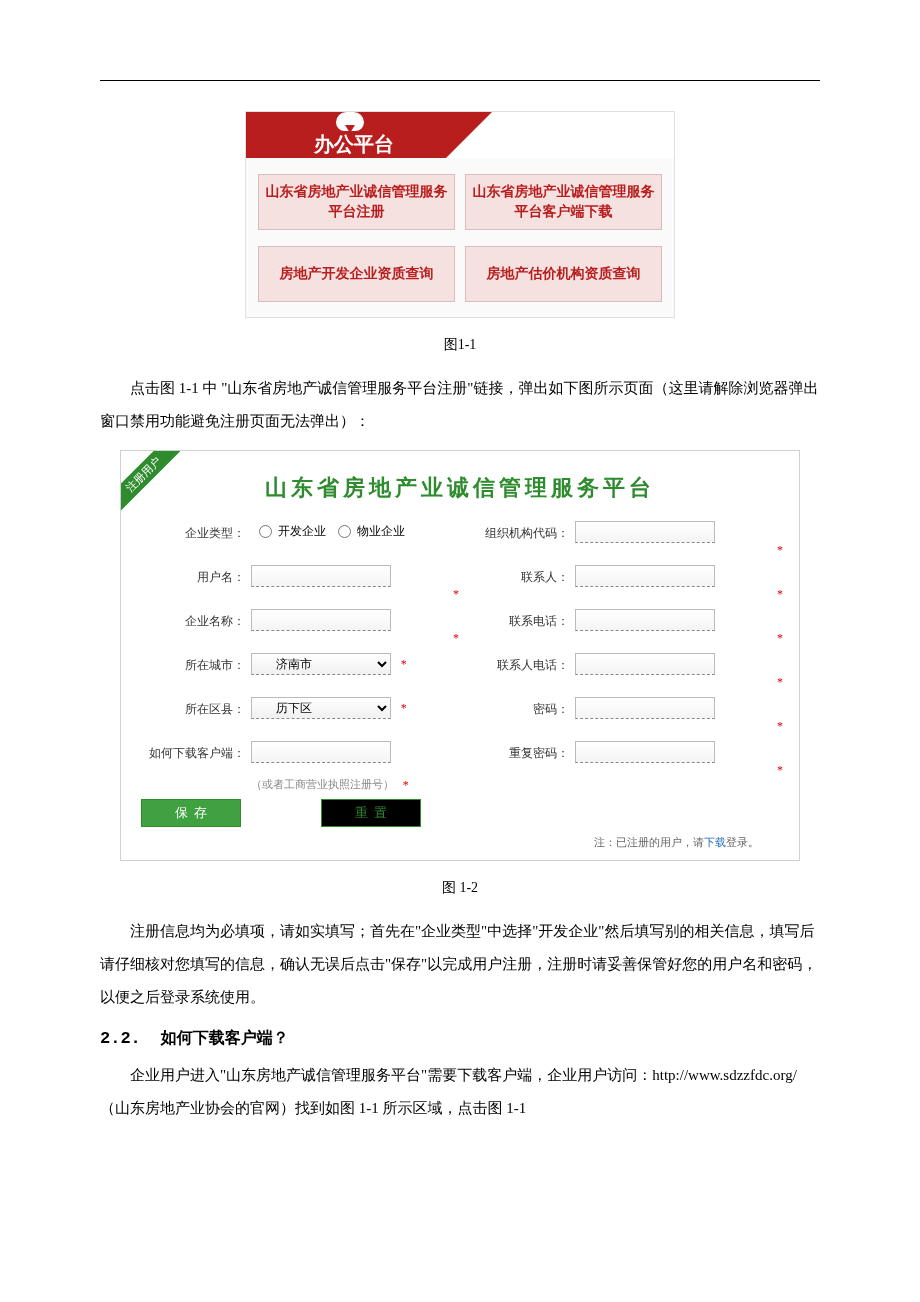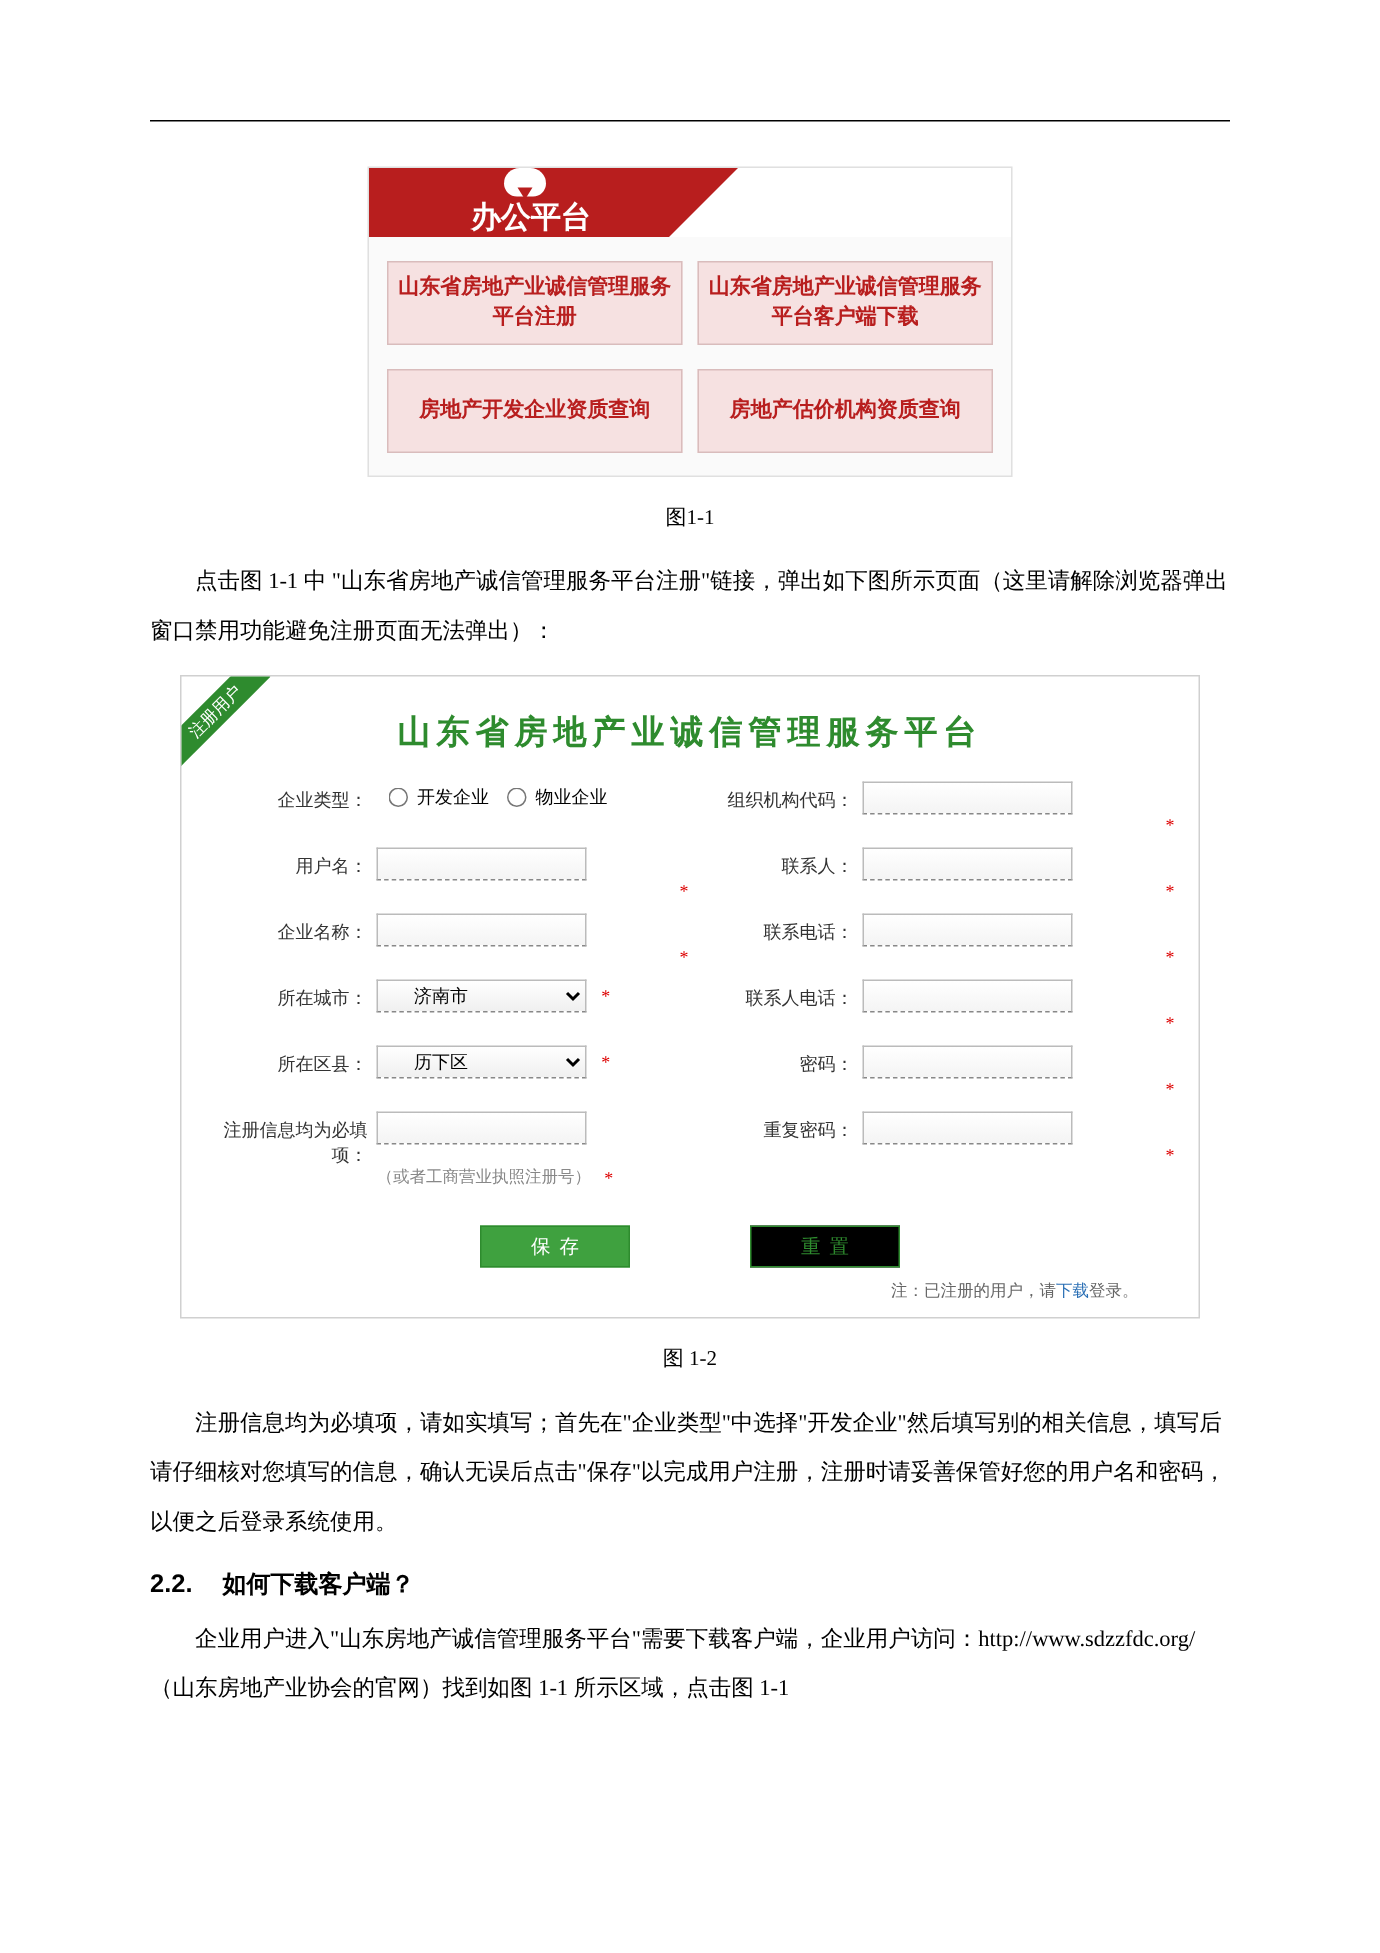--- a/index.html
+++ b/index.html
@@ -197,23 +197,22 @@
     }
     .radio-row input { margin: 0 2px 0 8px; }
     .hint {
       font-size: 11px;
       color: #888;
       margin-top: 14px;
     }
     .button-row {
       grid-column: 1 / 3;
       display: flex;
-      justify-content: center;
       gap: 80px;
-      margin-top: 24px;
+      margin-top: 6px;
     }
     .btn {
       width: 100px;
       height: 28px;
       font-size: 13px;
       border: 1px solid #2e8b2e;
       cursor: pointer;
       letter-spacing: 6px;
       text-indent: 6px;
     }
@@ -225,21 +224,21 @@
       color: #666;
       padding: 8px 40px 0 0;
     }
     .login-note a { color: #2a6fb5; text-decoration: none; }
     .section-heading {
       font-size: 16px;
       font-weight: bold;
       margin: 14px 0 10px 0;
     }
     .section-num {
-      font-family: Liberation Sans, sans-serif;
+      font-family: Liberation Mono, monospace;
       font-size: 17px;
       margin-right: 20px;
     }
   </style>
 </head>
 <body>
 
 <div class="hr-top"></div>
 
 <div class="figure-wrapper">
@@ -350,21 +349,21 @@
 
       <div class="form-row">
         <div class="form-label">密码：</div>
         <div class="form-field">
           <input type="password" class="form-input" style="">
           <span class="req">*</span>
         </div>
       </div>
 
       <div class="form-row">
-        <div class="form-label">注册信息均为必填项：</div>
+        <div class="form-label">如何下载客户端：</div>
         <div class="form-field">
           <input class="form-input" style="">
           <span class="req-inline" style="position:static;"></span>
           <div class="hint">
             <span>（或者工商营业执照注册号）</span>
             <span class="req-inline">*</span>
           </div>
         </div>
       </div>
 

